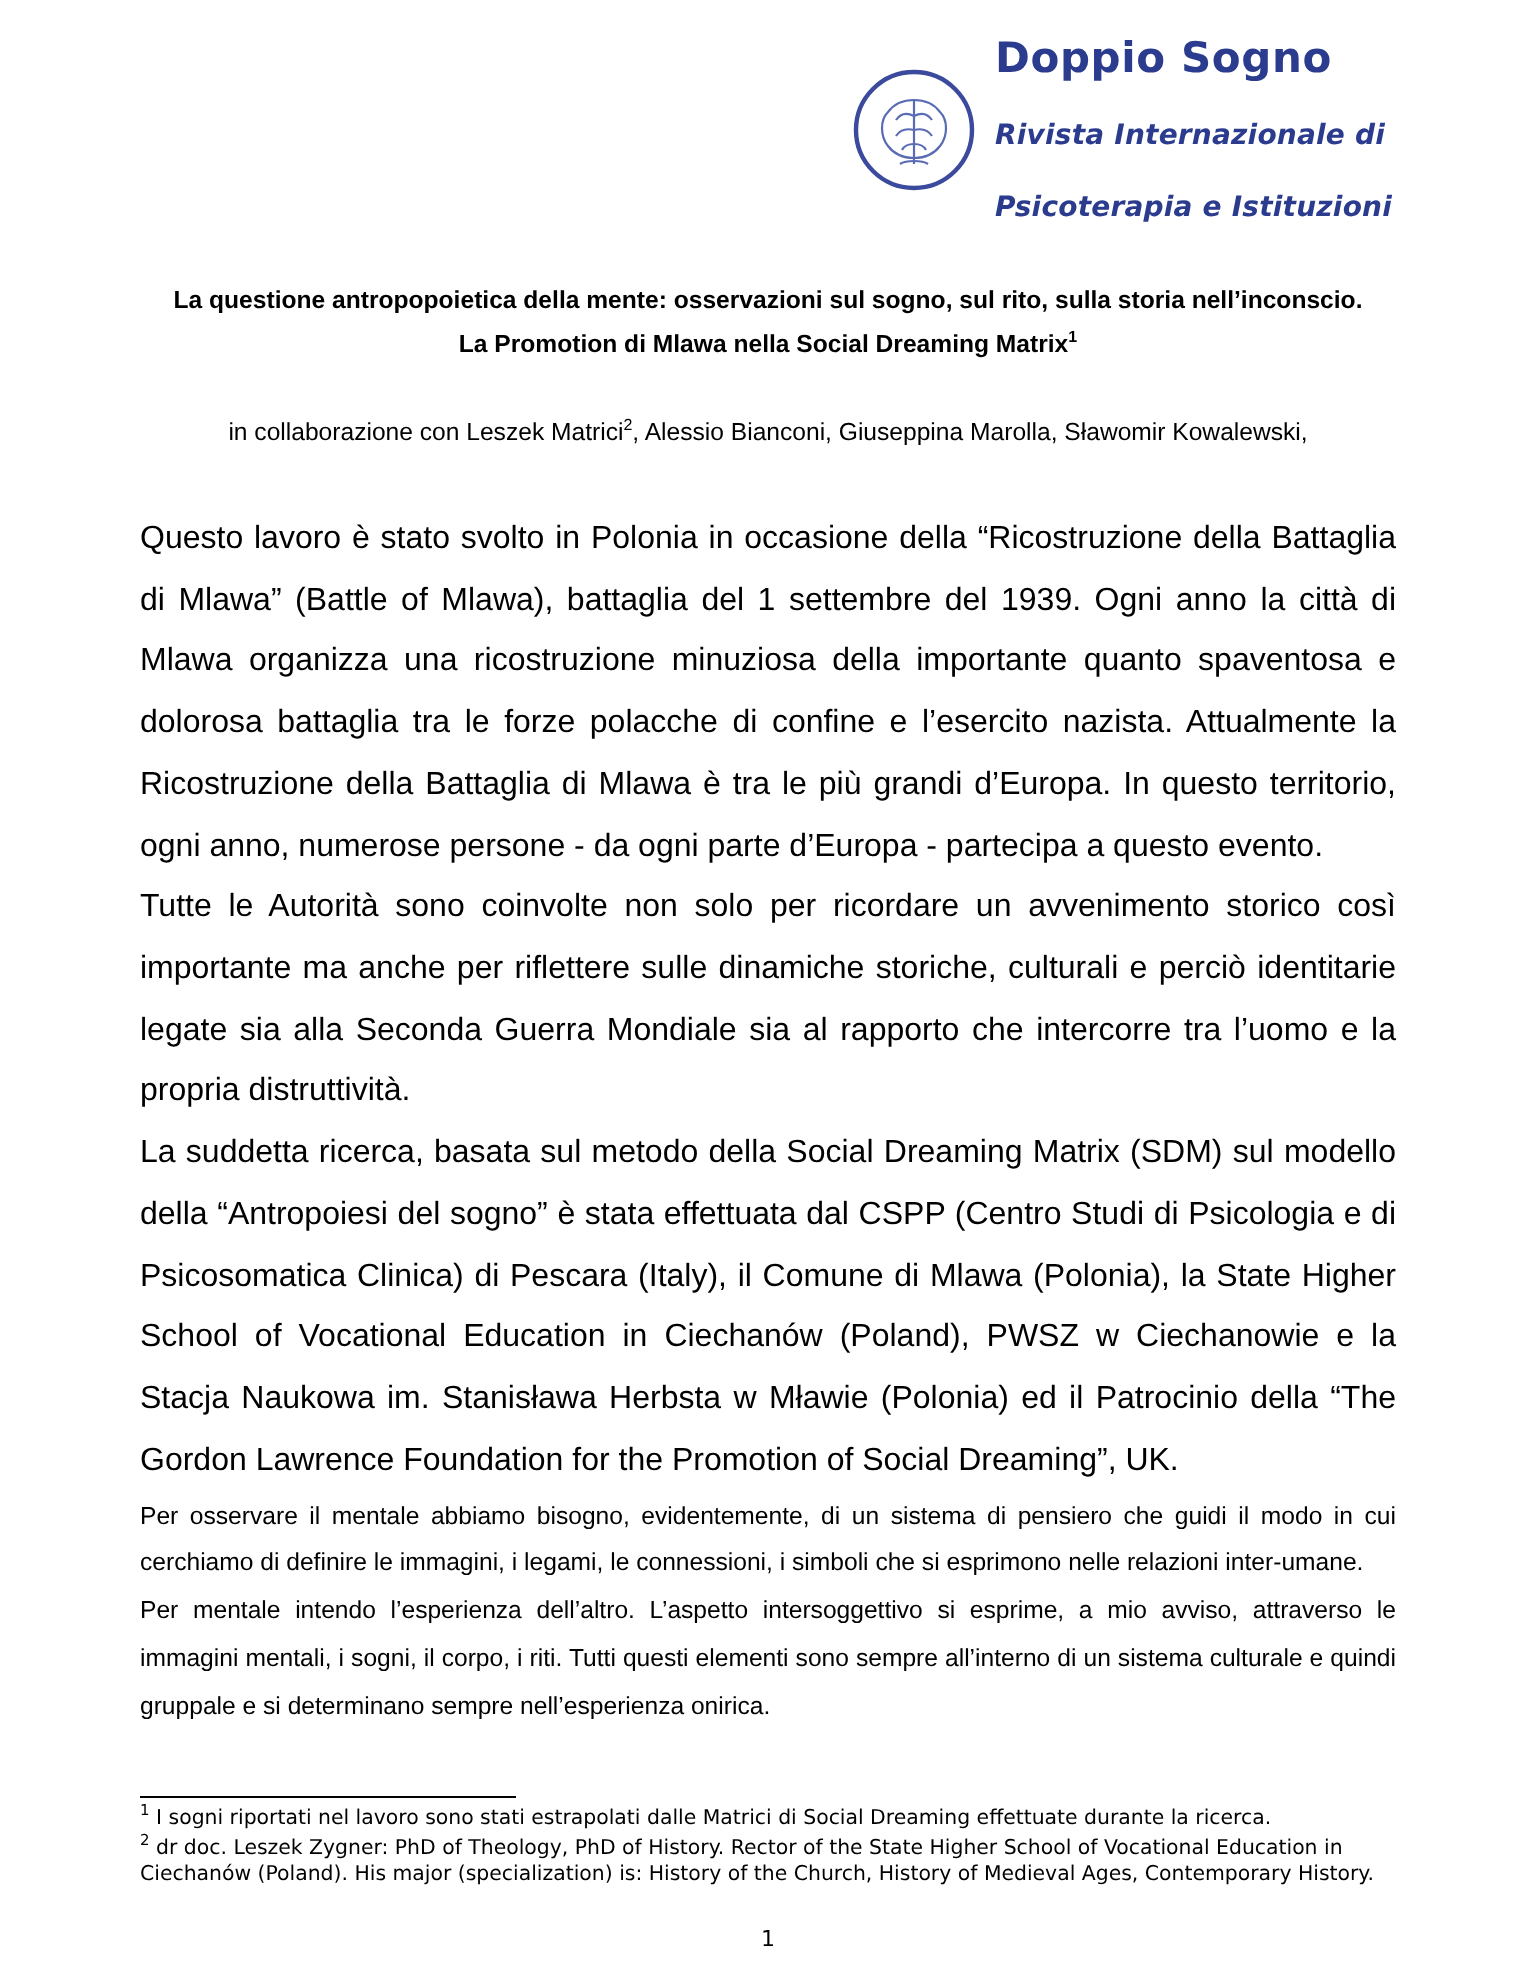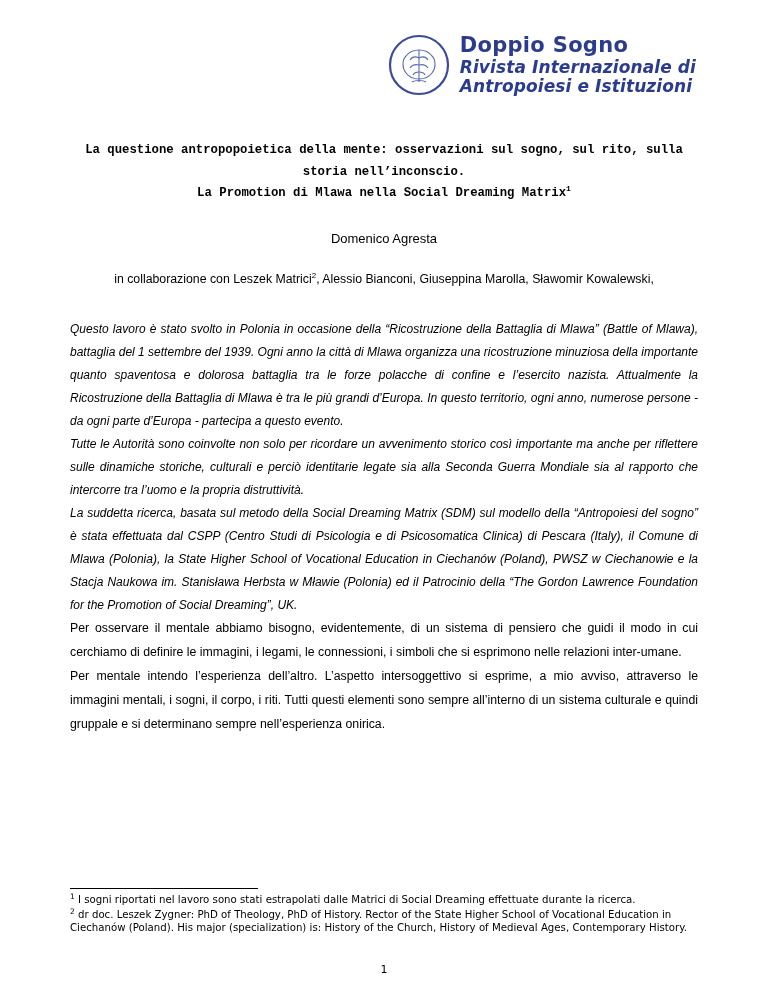--- a/index.html
+++ b/index.html
@@ -51,33 +51,33 @@
     font-family: "DejaVu Sans", sans-serif;
     font-weight: bold;
     font-size: 21px;
     color: #2b3c8f;
     letter-spacing: 0.3px;
   }
   .logo-sub {
     font-family: "DejaVu Sans", sans-serif;
     font-weight: bold;
     font-style: italic;
-    font-size: 17px;
+    font-size: 14px;
     color: #2b3c8f;
     letter-spacing: 0.1px;
+    margin-top: 20px;
   }
 
   
   .doc-title {
     margin-top: 38px;
     text-align: center;
     font-weight: bold;
     font-size: 12.3px;
     line-height: 1.75;
-    font-family: Liberation Mono, monospace;
   }
   .doc-title .line2 {
     display: block;
   }
   sup {
     font-size: 8px;
     vertical-align: super;
     line-height: 0;
   }
   .author {
@@ -88,22 +88,21 @@
   .collaborators {
     margin-top: 22px;
     text-align: center;
     font-size: 12.3px;
     line-height: 1.95;
   }
 
   
   .abstract {
     margin-top: 26px;
-    font-style: italic;
-    font-size: 12px;
+    font-size: 16px;
     line-height: 1.92;
     text-align: justify;
   }
   .abstract p {
     margin: 0;
   }
 
   
   .body-text {
     font-size: 12.3px;
@@ -112,21 +111,21 @@
   }
   .body-text p {
     margin: 0;
   }
 
   
   .footnote-area {
     position: absolute;
     left: 70px;
     right: 70px;
-    bottom: 58px;
+    bottom: 48px;
     margin-top: 26px;
   }
   .footnote-rule {
     width: 188px;
     height: 0;
     border-top: 1px solid #000;
     margin-bottom: 4px;
   }
   .footnote {
     font-family: "DejaVu Sans", sans-serif;
@@ -167,33 +166,32 @@
             <path d="M31 31 C35 30 38 31 40 34"></path>
             <path d="M31 38 C28 38 26 39 25 41"></path>
             <path d="M31 38 C34 38 36 39 37 41"></path>
             <path d="M24 48 C27 46 35 46 38 48"></path>
           </g>
         </svg>
       </span>
       <span class="logo-text">
         <span class="logo-title">Doppio Sogno</span>
         <span class="logo-sub">Rivista Internazionale di</span>
-        <span class="logo-sub">Antropoiesi e Istituzioni</span>
+        <span class="logo-sub">Psicoterapia e Istituzioni</span>
       </span>
     </div>
   </div>
 
   <div class="doc-title">
     <span>La questione antropopoietica della mente: osservazioni sul sogno, sul rito, sulla storia nell’inconscio.</span>
     <span class="line2">
       <span>La Promotion di Mlawa nella Social Dreaming Matrix</span><sup>1</sup>
     </span>
   </div>
 
-  <div class="author">Domenico Agresta</div>
 
   <div class="collaborators">
     <span>in collaborazione con Leszek Matrici</span><sup>2</sup><span>, Alessio Bianconi, Giuseppina Marolla, Sławomir Kowalewski,</span>
   </div>
 
   <div class="abstract">
     <p>Questo lavoro è stato svolto in Polonia in occasione della “Ricostruzione della Battaglia di Mlawa” (Battle of Mlawa), battaglia del 1 settembre del 1939. Ogni anno la  città di Mlawa organizza una ricostruzione minuziosa della importante quanto spaventosa e dolorosa battaglia tra le forze polacche di confine e l’esercito nazista. Attualmente la Ricostruzione della Battaglia di Mlawa è tra le più grandi d’Europa. In questo territorio, ogni anno, numerose persone - da ogni parte d’Europa - partecipa a questo evento.</p>
     <p>Tutte le Autorità sono coinvolte non solo per ricordare un avvenimento storico così importante ma anche per riflettere sulle dinamiche storiche, culturali e perciò identitarie legate sia alla Seconda Guerra Mondiale sia al rapporto che intercorre tra l’uomo e la propria distruttività.</p>
     <p>La suddetta ricerca, basata sul metodo della Social Dreaming Matrix (SDM) sul modello della “Antropoiesi del sogno” è stata effettuata dal CSPP (Centro Studi di Psicologia e di Psicosomatica Clinica) di Pescara (Italy), il Comune di Mlawa (Polonia), la State Higher School of Vocational Education in Ciechanów (Poland), PWSZ w Ciechanowie e la Stacja Naukowa im. Stanisława Herbsta w Mławie (Polonia) ed il Patrocinio della “The Gordon Lawrence Foundation for the Promotion of Social Dreaming”, UK.</p>
   </div>

